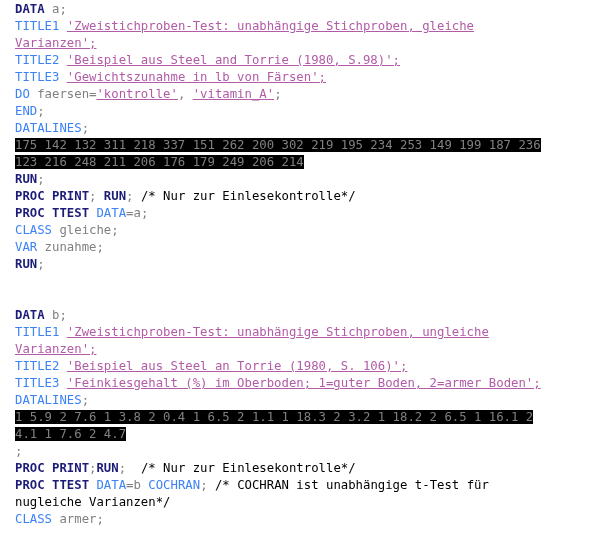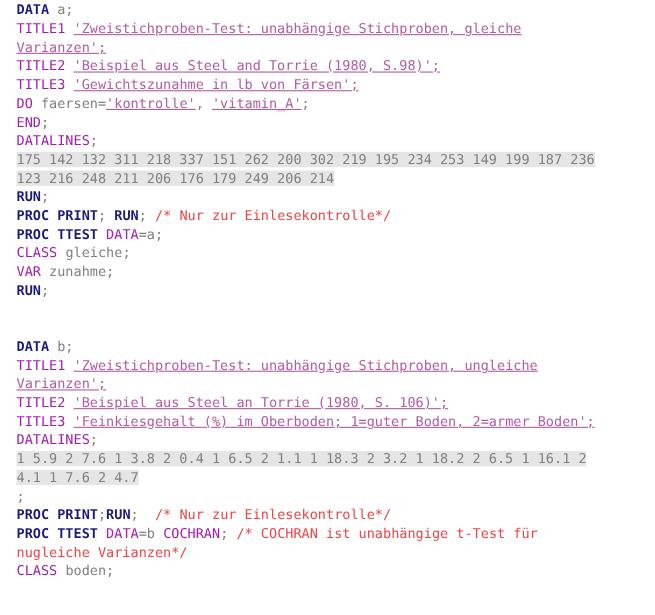--- a/index.html
+++ b/index.html
@@ -26,25 +26,25 @@
     line-height: 17px;
     height: 17px;
     white-space: pre;
     letter-spacing: 0px;
     color: #808080;
   }
   .line.blank { color: transparent; }
 
   
   .kw-stmt   { color: #1c1c78; font-weight: bold; }   
-  .kw-sec    { color: #a21caf; text-align: center; }                       
+  .kw-sec    { color: #3b82f6; text-align: center; }                       
   .str       { color: #b25ba6; text-decoration: underline; }                       
-  .cmt       { color: #ef4444; }                       
+  .cmt       { color: #000000; }                       
   .ident     { color: #808080; }                       
-  .data      { color: #808080; background: #e5e5e5; }  
+  .data      { color: #808080; background: #000000; }  
 </style>
 </head>
 <body>
 
 <div id="editor">
     <div class="line"><span class="kw-stmt">DATA</span><span class="ident"> a;</span></div>
     <div class="line"><span class="kw-sec">TITLE1</span><span class="ident"> </span><span class="str">'Zweistichproben-Test: unabhängige Stichproben, gleiche</span></div>
     <div class="line"><span class="str">Varianzen';</span></div>
     <div class="line"><span class="kw-sec">TITLE2</span><span class="ident"> </span><span class="str">'Beispiel aus Steel and Torrie (1980, S.98)';</span></div>
     <div class="line"><span class="kw-sec">TITLE3</span><span class="ident"> </span><span class="str">'Gewichtszunahme in lb von Färsen';</span></div>
@@ -66,14 +66,14 @@
     <div class="line"><span class="str">Varianzen';</span></div>
     <div class="line"><span class="kw-sec">TITLE2</span><span class="ident"> </span><span class="str">'Beispiel aus Steel an Torrie (1980, S. 106)';</span></div>
     <div class="line"><span class="kw-sec">TITLE3</span><span class="ident"> </span><span class="str">'Feinkiesgehalt (%) im Oberboden; 1=guter Boden, 2=armer Boden';</span></div>
     <div class="line"><span class="kw-sec">DATALINES</span><span class="ident">;</span></div>
     <div class="line"><span class="data">1 5.9 2 7.6 1 3.8 2 0.4 1 6.5 2 1.1 1 18.3 2 3.2 1 18.2 2 6.5 1 16.1 2</span></div>
     <div class="line"><span class="data">4.1 1 7.6 2 4.7</span></div>
     <div class="line"><span class="ident">;</span></div>
     <div class="line"><span class="kw-stmt">PROC PRINT</span><span class="ident">;</span><span class="kw-stmt">RUN</span><span class="ident">;  </span><span class="cmt">/* Nur zur Einlesekontrolle*/</span></div>
     <div class="line"><span class="kw-stmt">PROC TTEST</span><span class="ident"> </span><span class="kw-sec">DATA</span><span class="ident">=b </span><span class="kw-sec">COCHRAN</span><span class="ident">; </span><span class="cmt">/* COCHRAN ist unabhängige t-Test für</span></div>
     <div class="line"><span class="cmt">nugleiche Varianzen*/</span></div>
-    <div class="line"><span class="kw-sec">CLASS</span><span class="ident"> boden;</span></div>
+    <div class="line"><span class="kw-sec">CLASS</span><span class="ident"> armer;</span></div>
   </div>
 
 </body></html>

